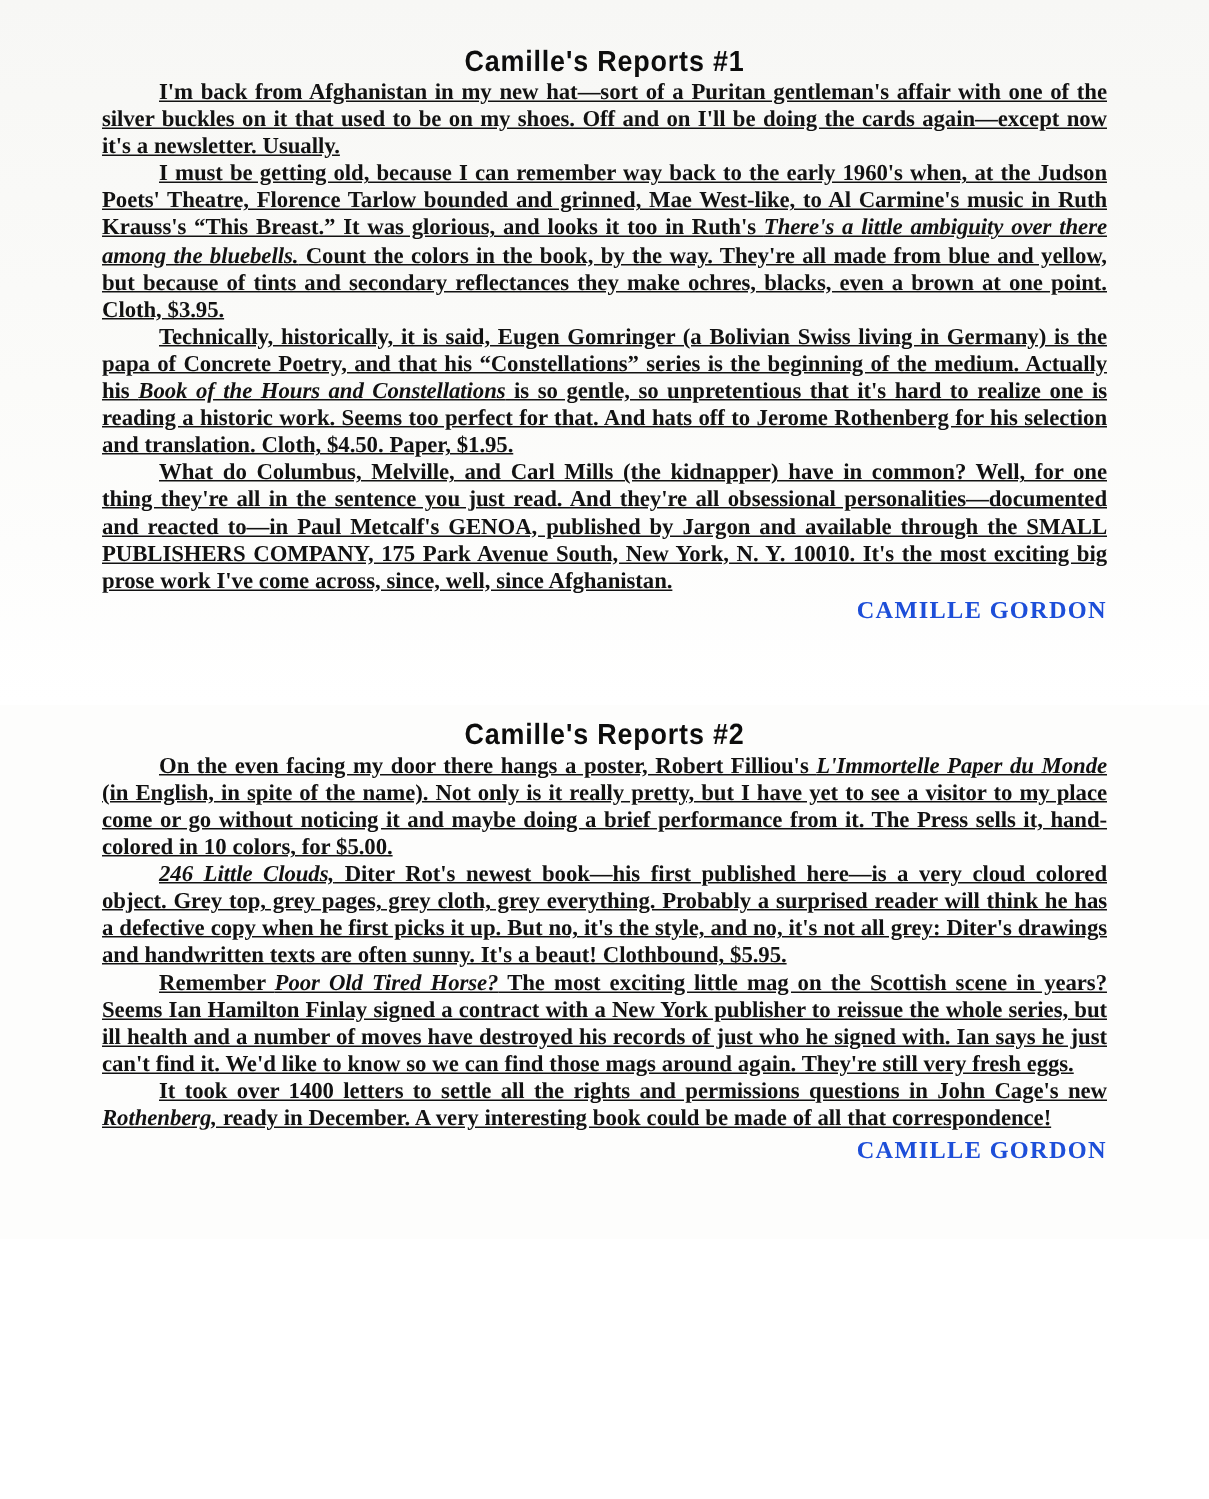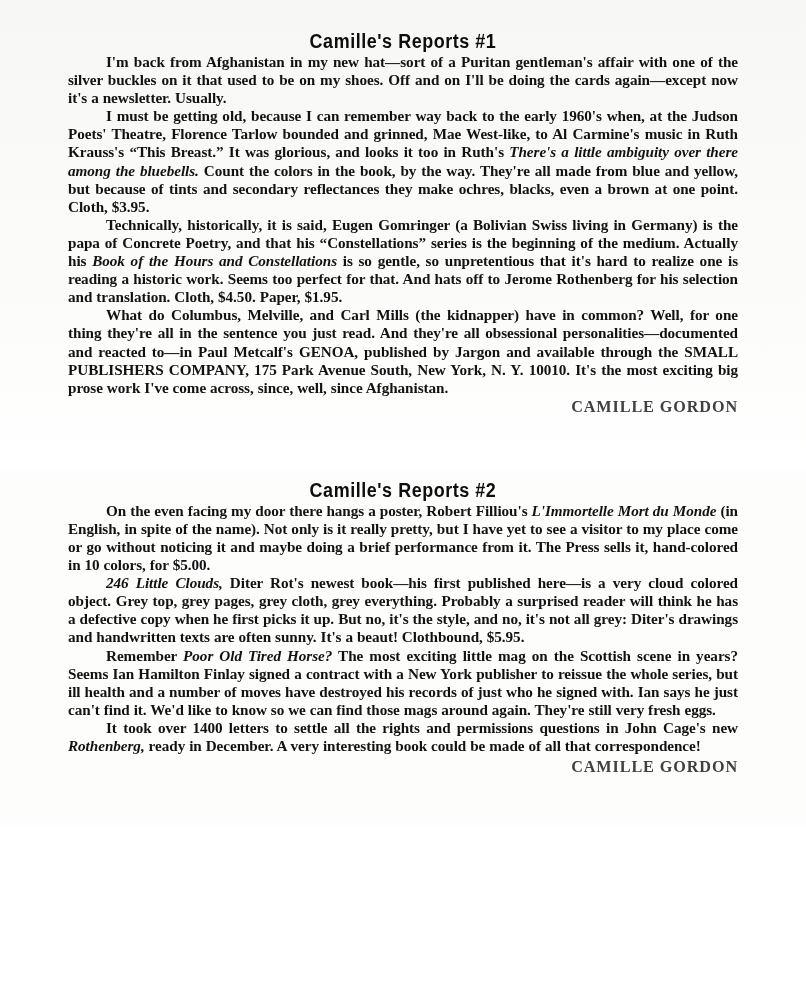--- a/index.html
+++ b/index.html
@@ -42,31 +42,32 @@
     margin: 0;
     font-size: 15.2px;
     line-height: 18.1px;
     text-align: justify;
     text-justify: inter-word;
     text-indent: 38px;
     font-weight: 600;
     letter-spacing: -0.05px;
     word-spacing: 0.2px;
     color: #121212;
+    text-decoration: underline;
   }
   p.body-par i {
     font-style: italic;
   }
   .signature {
     font-size: 16.2px;
     line-height: 19px;
     text-align: right;
     font-weight: 600;
     letter-spacing: 0.9px;
-    color: #404040;
+    color: #1d4ed8;
   }
   .section-1-title { margin-top: 30px; }
   .section-1-first { margin-top: 9px; }
   .section-1-sig { margin-top: 1px; }
   .section-2-title { margin-top: 62px; }
   .section-2-first { margin-top: 10px; }
   .section-2-sig { margin-top: 3px; }
 </style>
 </head>
 <body>
@@ -83,21 +84,21 @@
       <p class="body-par"><span>I must be getting old, because I can remember way back to the early 1960's when, at the Judson Poets' Theatre, Florence Tarlow bounded and grinned, Mae West-like, to Al Carmine's music in Ruth Krauss's “This Breast.” It was glorious, and looks it too in Ruth's </span><i>There's a little ambiguity over there among the bluebells.</i><span> Count the colors in the book, by the way. They're all made from blue and yellow, but because of tints and secondary reflectances they make ochres, blacks, even a brown at one point. Cloth, $3.95.</span></p>
       <p class="body-par"><span>Technically, historically, it is said, Eugen Gomringer (a Bolivian Swiss living in Germany) is the papa of Concrete Poetry, and that his “Constellations” series is the beginning of the medium. Actually his </span><i>Book of the Hours and Constellations</i><span> is so gentle, so unpretentious that it's hard to realize one is reading a historic work. Seems too perfect for that. And hats off to Jerome Rothenberg for his selection and translation. Cloth, $4.50. Paper, $1.95.</span></p>
       <p class="body-par"><span>What do Columbus, Melville, and Carl Mills (the kidnapper) have in common? Well, for one thing they're all in the sentence you just read. And they're all obsessional personalities—documented and reacted to—in Paul Metcalf's GENOA, published by Jargon and available through the SMALL PUBLISHERS COMPANY, 175 Park Avenue South, New York, N. Y. 10010. It's the most exciting big prose work I've come across, since, well, since Afghanistan.</span></p>
 
       <div class="signature section-1-sig">CAMILLE GORDON</div>
     </section>
 
     <section>
       <h1 class="report-title section-2-title">Camille's Reports #2</h1>
 
-      <p class="body-par"><span>On the even facing my door there hangs a poster, Robert Filliou's </span><i>L'Immortelle Mort du Monde</i><span> (in English, in spite of the name). Not only is it really pretty, but I have yet to see a visitor to my place come or go without noticing it and maybe doing a brief performance from it. The Press sells it, hand-colored in 10 colors, for $5.00.</span></p>
+      <p class="body-par"><span>On the even facing my door there hangs a poster, Robert Filliou's </span><i>L'Immortelle Paper du Monde</i><span> (in English, in spite of the name). Not only is it really pretty, but I have yet to see a visitor to my place come or go without noticing it and maybe doing a brief performance from it. The Press sells it, hand-colored in 10 colors, for $5.00.</span></p>
       <p class="body-par"><i>246 Little Clouds,</i><span> Diter Rot's newest book—his first published here—is a very cloud colored object. Grey top, grey pages, grey cloth, grey everything. Probably a surprised reader will think he has a defective copy when he first picks it up. But no, it's the style, and no, it's not all grey: Diter's drawings and handwritten texts are often sunny. It's a beaut! Clothbound, $5.95.</span></p>
       <p class="body-par"><span>Remember </span><i>Poor Old Tired Horse?</i><span> The most exciting little mag on the Scottish scene in years? Seems Ian Hamilton Finlay signed a contract with a New York publisher to reissue the whole series, but ill health and a number of moves have destroyed his records of just who he signed with. Ian says he just can't find it. We'd like to know so we can find those mags around again. They're still very fresh eggs.</span></p>
       <p class="body-par"><span>It took over 1400 letters to settle all the rights and permissions questions in John Cage's new </span><i>Rothenberg,</i><span> ready in December. A very interesting book could be made of all that correspondence!</span></p>
 
       <div class="signature section-2-sig">CAMILLE GORDON</div>
     </section>
 
   </div>
 </div>
 

